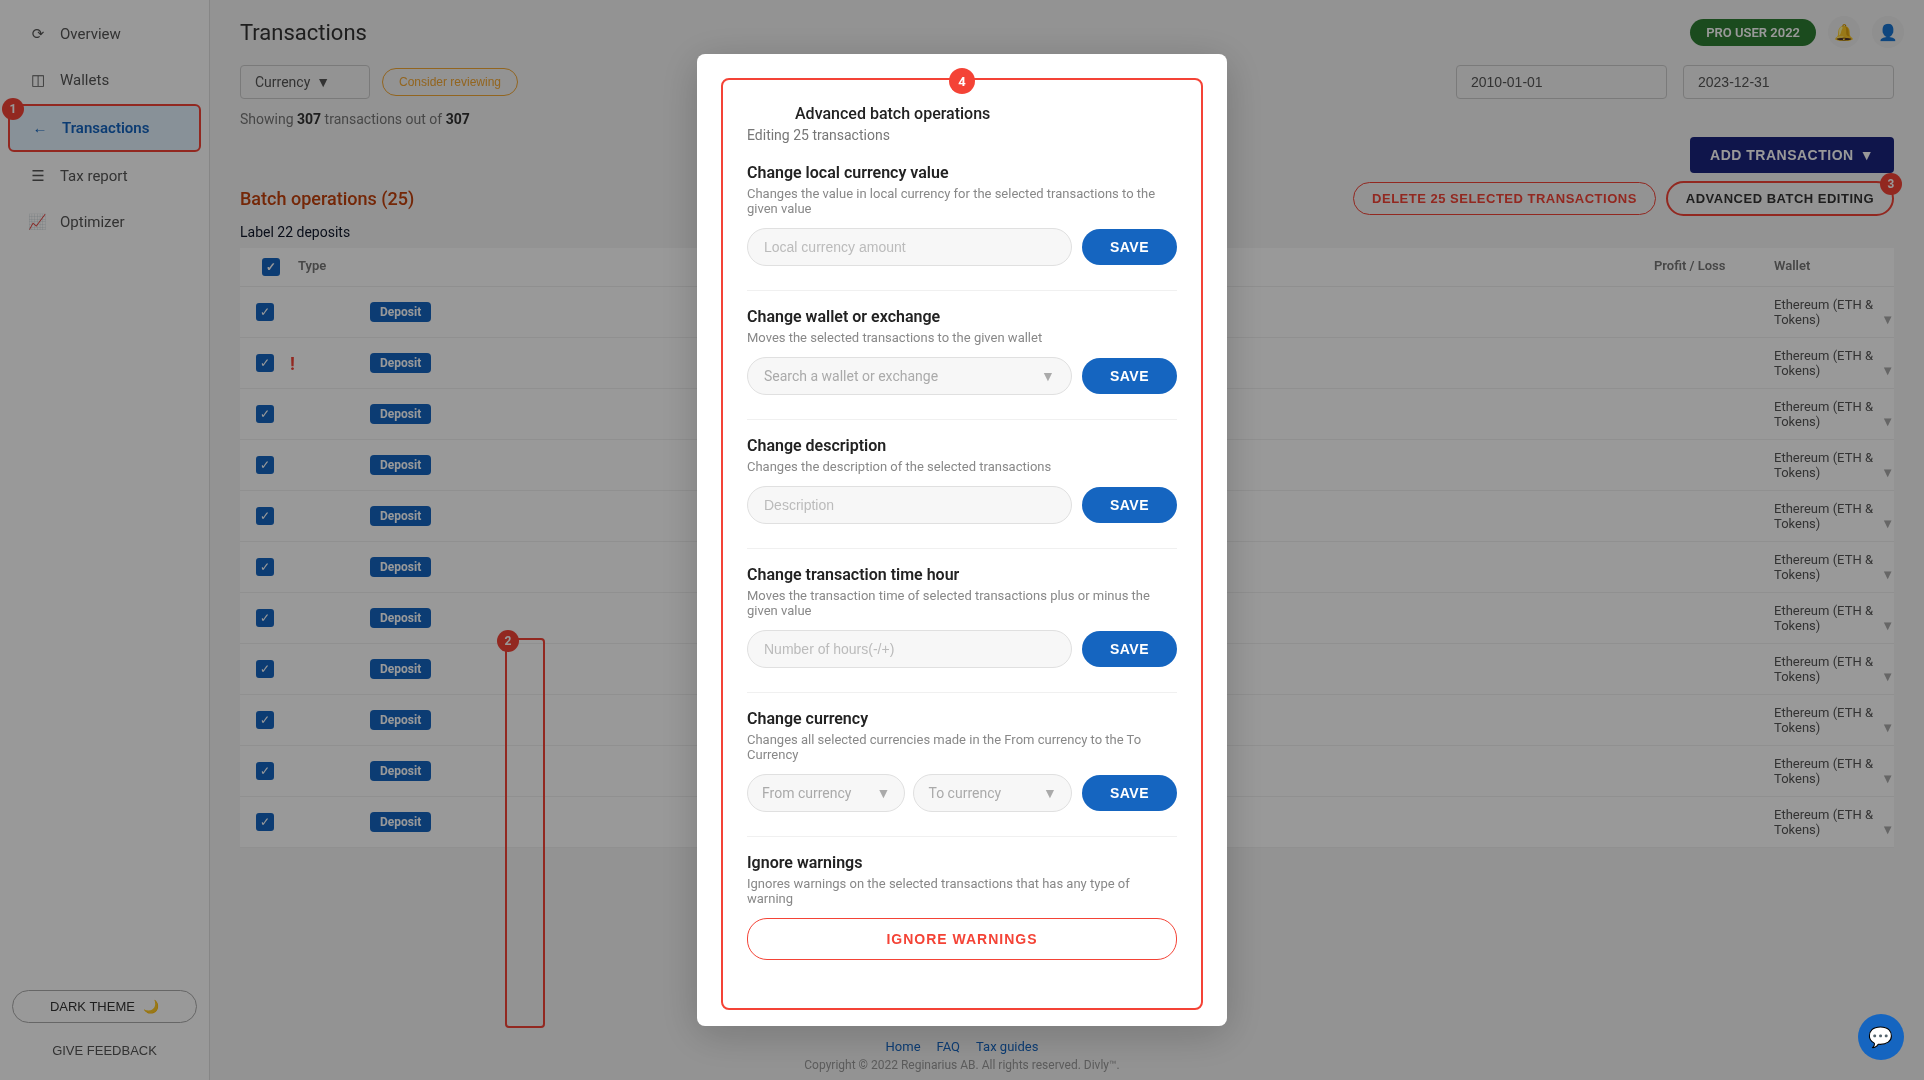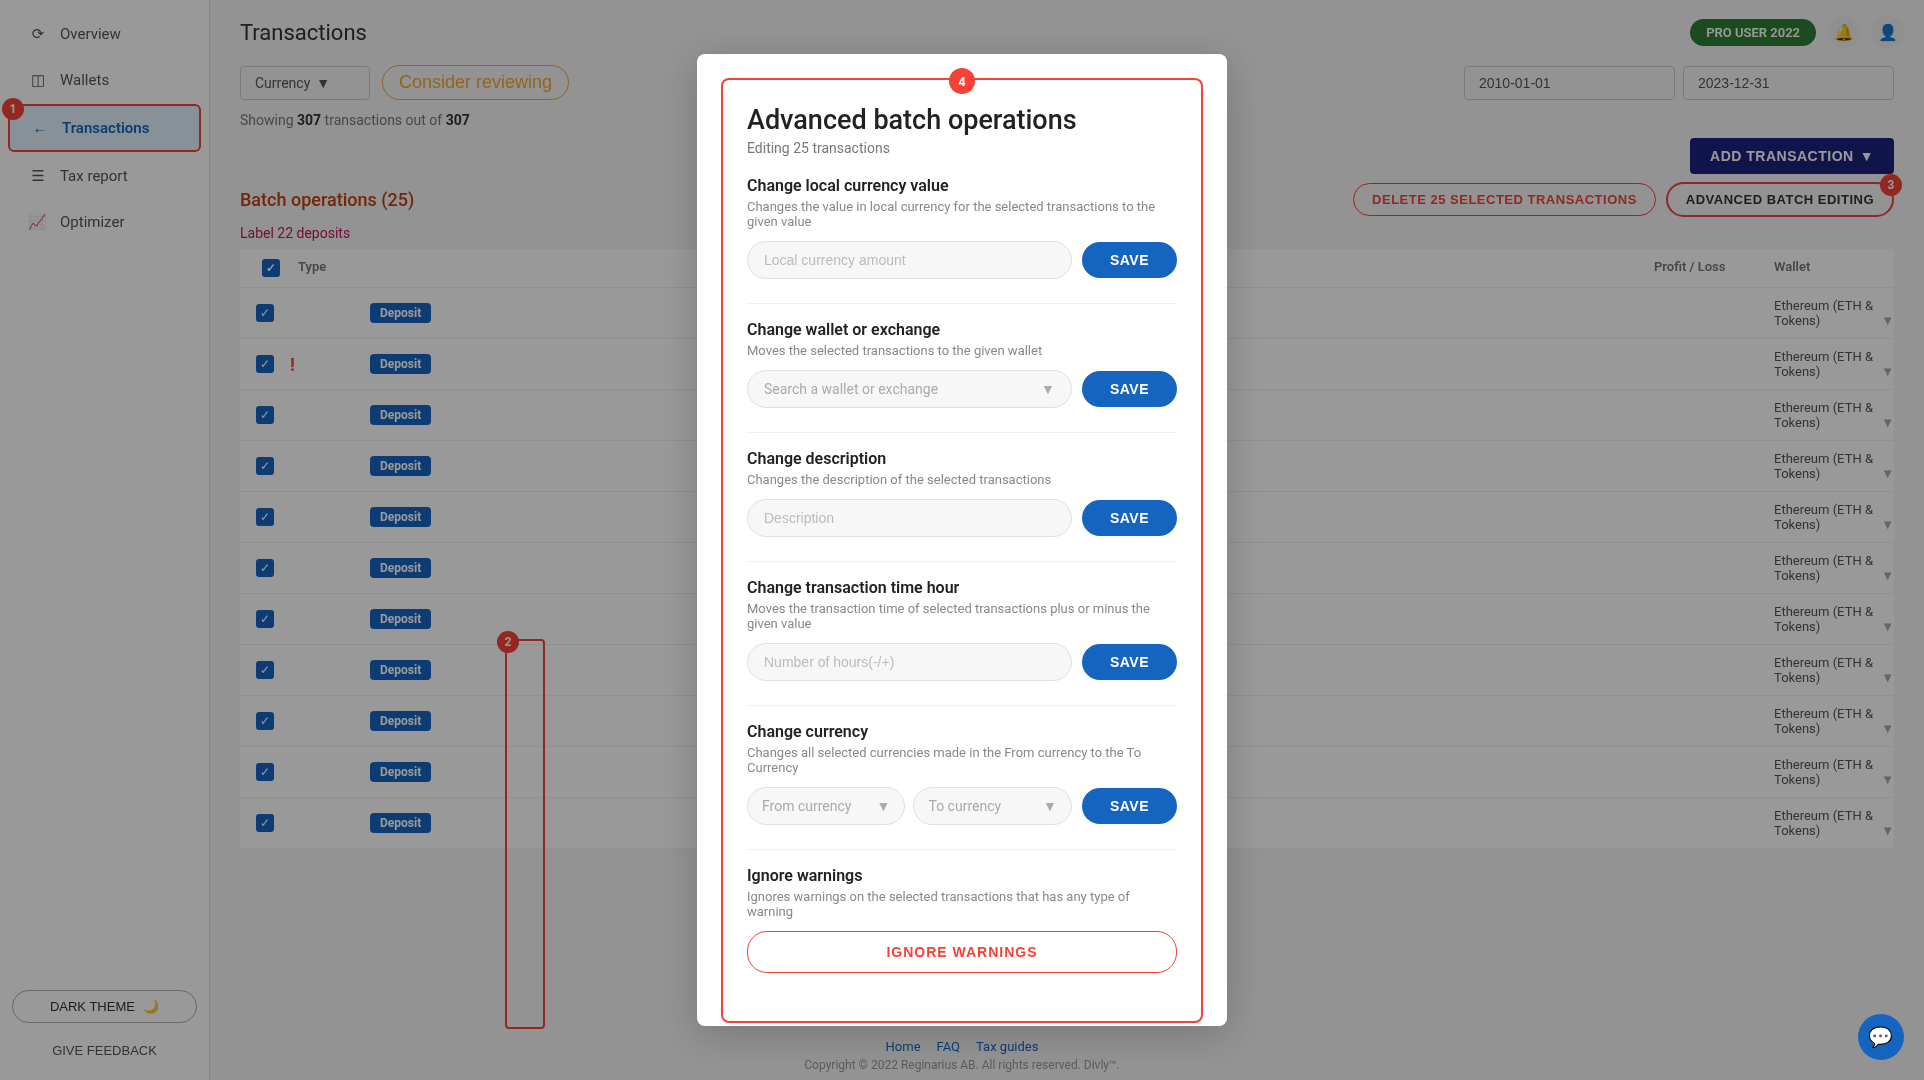--- a/index.html
+++ b/index.html
@@ -47,21 +47,21 @@
     .toolbar-row {
       display: flex; align-items: center; gap: 12px; margin-bottom: 12px;
     }
     .currency-select {
       border: 1px solid #ccc; border-radius: 4px; padding: 8px 14px;
       background: #f5f5f5; font-size: 14px; color: #555; display: flex; align-items: center; gap: 6px;
       cursor: pointer; min-width: 130px;
     }
     .consider-reviewing-btn {
       border: 1px solid #f4a835; border-radius: 20px; padding: 6px 16px;
-      background: transparent; color: #f4a835; font-size: 18px; cursor: pointer;
+      background: transparent; color: #f4a835; font-size: 12px; cursor: pointer;
     }
     .showing-text { font-size: 14px; color: #777; margin: 10px 0; }
     .showing-text strong { color: #333; }
     .batch-title { font-size: 18px; font-weight: 500; color: #c2410c; margin-right: auto; }
     .delete-btn {
       border: 1px solid #f44336; border-radius: 20px; padding: 8px 18px;
       background: transparent; color: #f44336; font-size: 13px; cursor: pointer;
       font-weight: 600; letter-spacing: 0.5px;
     }
     .advanced-batch-btn {
@@ -143,21 +143,21 @@
       background: rgba(0,0,0,0.4); z-index: 100;
     }
 
     
     .modal {
       position: fixed; top: 50%; left: 50%; transform: translate(-50%, -50%);
       background: #fff; border-radius: 8px; width: 530px; max-height: 90vh;
       overflow-y: auto; z-index: 200; padding: 30px;
       box-shadow: 0 8px 40px rgba(0,0,0,0.2);
     }
-    .modal-title { font-size: 27px; font-weight: 500; color: #222; margin-bottom: 4px; }
+    .modal-title { font-size: 16px; font-weight: 500; color: #222; margin-bottom: 4px; margin-left: 48px; }
     .modal-subtitle { font-size: 14px; color: #777; margin-bottom: 20px; }
     .modal-badge-4 {
       position: absolute; top: -12px; left: 50%; transform: translateX(-50%);
       width: 26px; height: 26px; background: #f44336; border-radius: 50%;
       color: #fff; font-size: 13px; display: flex; align-items: center; justify-content: center;
       font-weight: bold;
     }
     .modal-border {
       border: 2px solid #f44336; border-radius: 8px; position: relative;
       padding: 24px; margin: -6px;
@@ -193,21 +193,21 @@
     .ignore-btn {
       width: 100%; border: 1px solid #f44336; border-radius: 20px; padding: 12px;
       background: transparent; color: #f44336; font-size: 14px; font-weight: 700;
       cursor: pointer; letter-spacing: 1px;
     }
 
     
     .label-row {
       display: flex; align-items: center; gap: 10px; margin-bottom: 8px;
     }
-    .label-deposit-text { font-size: 14px; color: #be185d; }
+    .label-deposit-text { font-size: 14px; color: #0f172a; }
 
     
     .page-footer {
       position: absolute; bottom: 8px; left: 50%; transform: translateX(-50%);
       text-align: center; font-size: 12px; color: #999;
     }
     .footer-links { display: flex; gap: 16px; justify-content: center; margin-bottom: 4px; align-items: flex-end; }
     .footer-link { color: #1565c0; text-decoration: none; font-size: 13px; cursor: pointer; }
 
     
@@ -271,21 +271,21 @@
 
   <div class="toolbar-row">
     <div class="currency-select">
       <span>Currency</span>
       <span>▼</span>
     </div>
     <button class="consider-reviewing-btn">
       <span>Consider reviewing</span>
     </button>
 
-    <div style="margin-left: auto; display: flex; gap: 8px;">
+    <div style="margin-left: auto; display: flex; gap: 16px;">
       <input class="date-input" value="2010-01-01" readonly="" style="">
       <input class="date-input" value="2023-12-31" readonly="" style="">
     </div>
   </div>
 
   <div class="showing-text">
     <span>Showing </span>
     <strong>307</strong>
     <span> transactions out of </span>
     <strong>307</strong>

